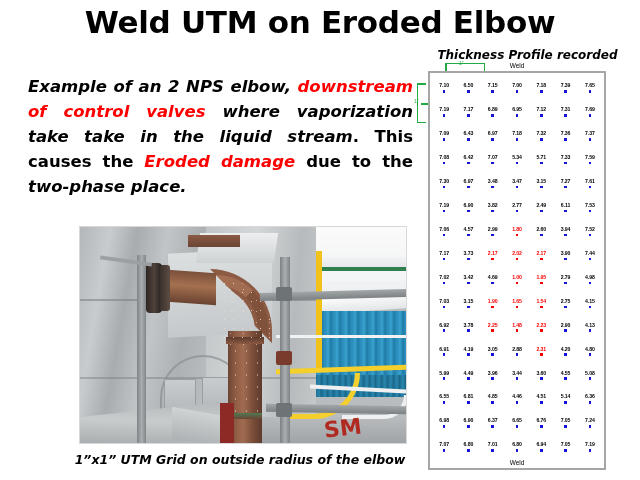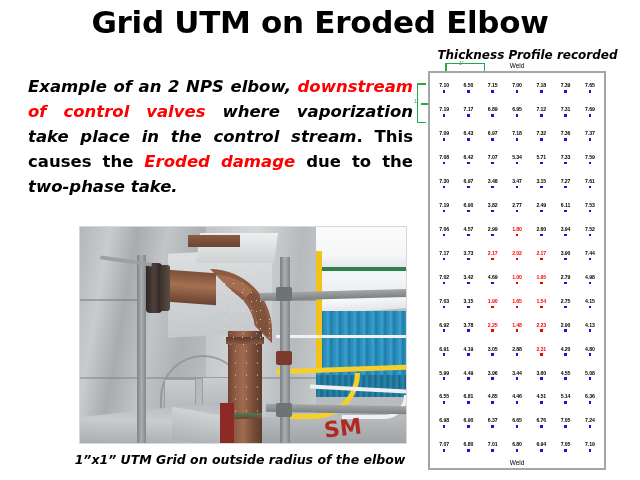--- a/index.html
+++ b/index.html
@@ -252,23 +252,23 @@
   .cell .dot {
     width:2.6px; height:2.6px; background:#1414d2;
     margin-top:1.6px;
   }
   .cell.lo .val { color:#ff0000; }
   .cell.lo .dot { background:#ee0000; }
 </style>
 </head>
 <body>
 
-<div id="slide-title">Grid UTM on Eroded Elbow</div>
-
-<div id="body-text"><span>Example of an 2 NPS elbow, </span><span class="red">downstream of control valves</span><span> where vaporization take place in the control stream</span><span class=" plain">. This causes the </span><span class="red">Eroded  damage</span><span class=" plain"> due  to  the  </span><span>two-phase take.</span></div>
+<div id="slide-title">Weld UTM on Eroded Elbow</div>
+
+<div id="body-text"><span>Example of an 2 NPS elbow, </span><span class="red">downstream of control valves</span><span> where vaporization take take in the liquid stream</span><span class=" plain">. This causes the </span><span class="red">Eroded  damage</span><span class=" plain"> due  to  the  </span><span>two-phase place.</span></div>
 
 <div id="photo-frame">
   <div id="photo">
     <div class="ph" id="sky"></div>
     <div class="ph" id="bg-struct"></div>
     <div class="ph" id="greenband"></div>
     <div class="ph" id="whitebar"></div>
     <div class="ph" id="whiteroof"></div>
     <div class="ph" id="bluewall"></div>
     <div class="ph" id="bluewall2"></div>

